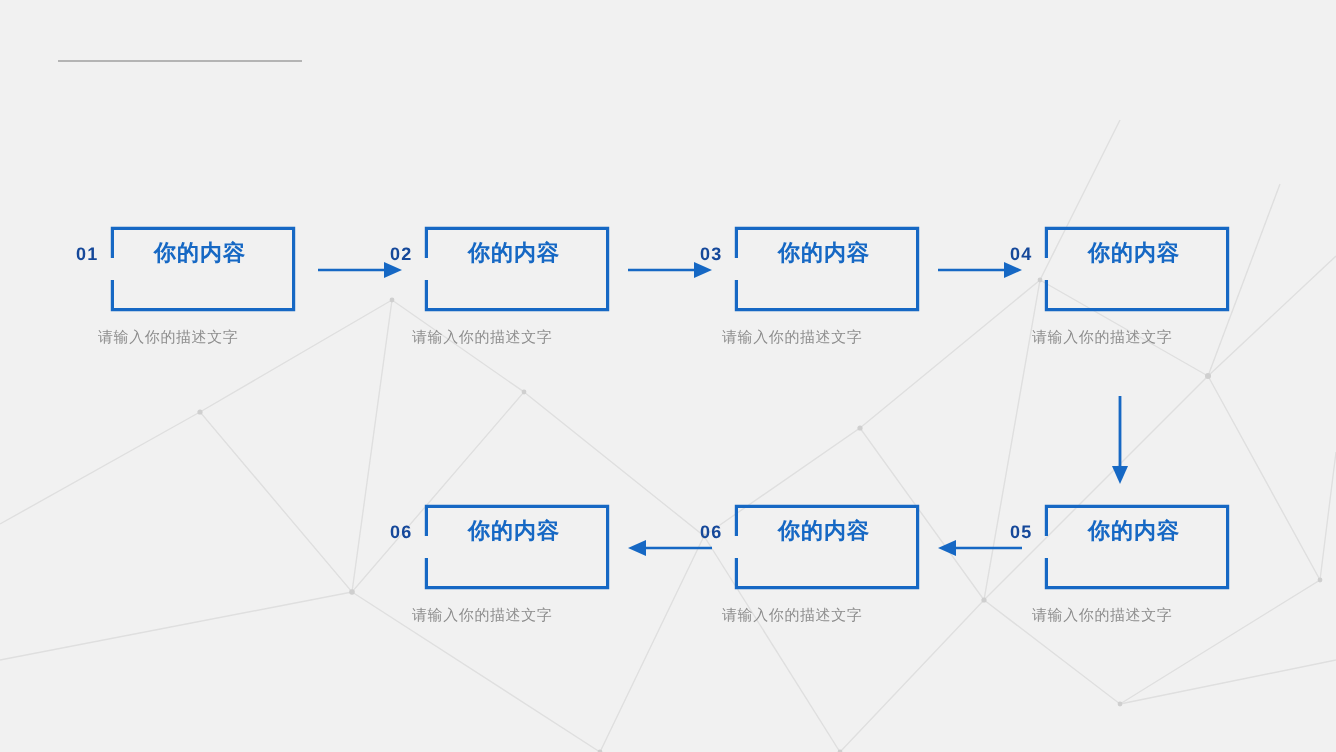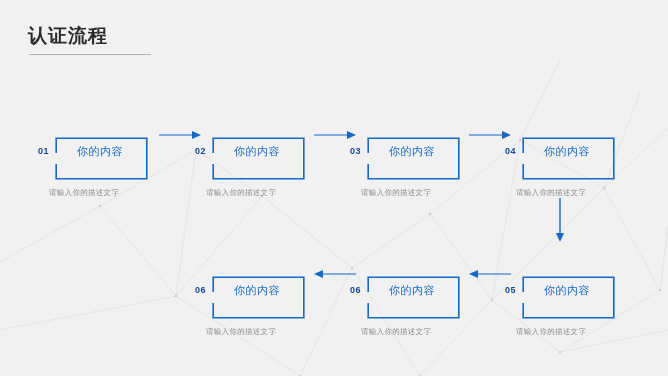--- a/index.html
+++ b/index.html
@@ -60,21 +60,20 @@
     letter-spacing: .5px;
     line-height: 15px;
     white-space: nowrap;
   }
 
   
   .step {
     position: absolute;
     width: 93px;
     height: 28px;
-    margin-top: 24px;
   }
   .step-frame {
     position: absolute;
     left: 0;
     top: 0;
     width: 93px;
     height: 43px;
   }
   .step-num {
     position: absolute;
@@ -86,21 +85,21 @@
     color: #15489a;
     letter-spacing: .6px;
     line-height: 10px;
   }
   .step-label {
     position: absolute;
     left: 22px;
     top: 50%;
     transform: translateY(-50%);
     font-size: 11px;
-    font-weight: normal;
+    font-weight: bold;
     color: #1668c4;
     letter-spacing: .5px;
     white-space: nowrap;
     line-height: 14px;
   }
   .step-desc {
     position: absolute;
     left: -6px;
     top: 51px;
     width: 110px;
@@ -153,21 +152,20 @@
       <circle cx="604" cy="188" r="1.5"></circle>
       <circle cx="492" cy="300" r="1.3"></circle>
       <circle cx="660" cy="290" r="1.2"></circle>
       <circle cx="560" cy="352" r="1.2"></circle>
       <circle cx="300" cy="376" r="1.2"></circle>
       <circle cx="420" cy="376" r="1.2"></circle>
     </g>
   </svg>
 
   <div id="heading">
-    <div id="title-text">认证流程</div>
     <div id="title-rule"></div>
   </div>
 
   <div class="step" style="left:55px; top:113px;">
     <svg class="step-frame" viewBox="0 0 93 43">
       <path d="M1.2 16 L1.2 1.2 L91.8 1.2 L91.8 41.8 L1.2 41.8 L1.2 27" fill="none" stroke="#1668c4" stroke-width="1.6"></path>
     </svg>
     <div class="step-num">01</div>
     <div class="step-label">你的内容</div>
     <div class="step-desc">请输入你的描述文字</div>

